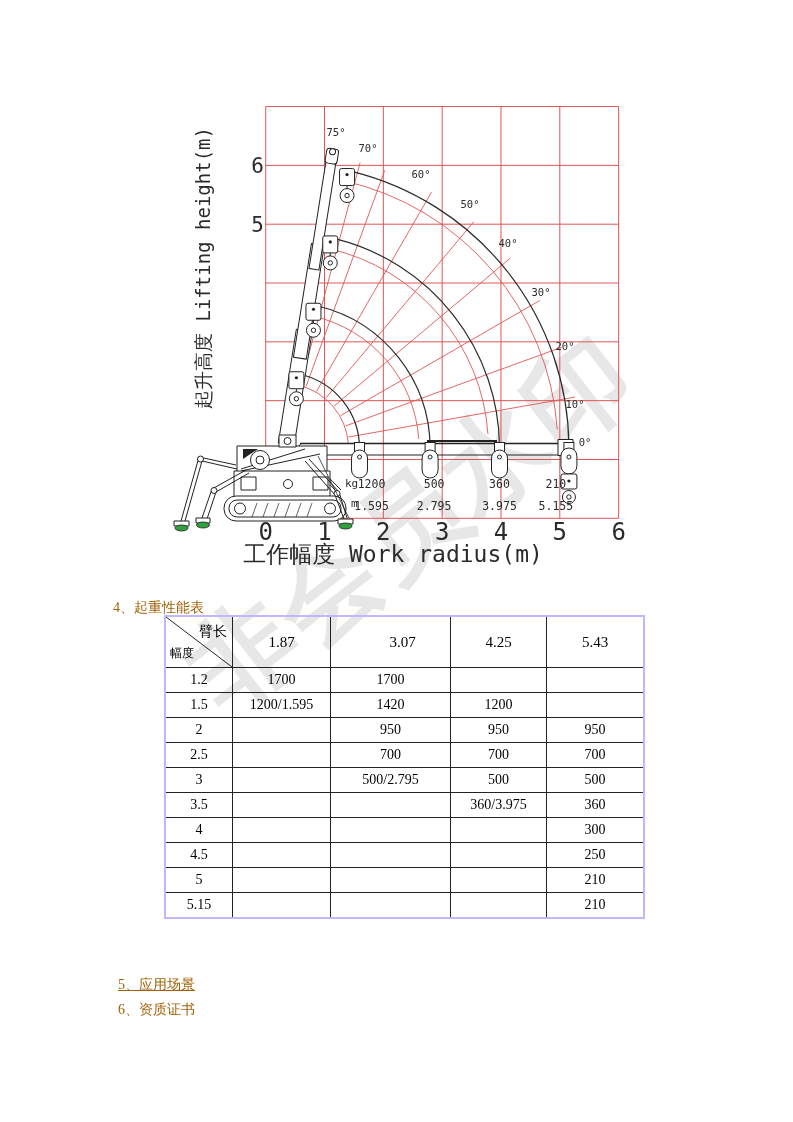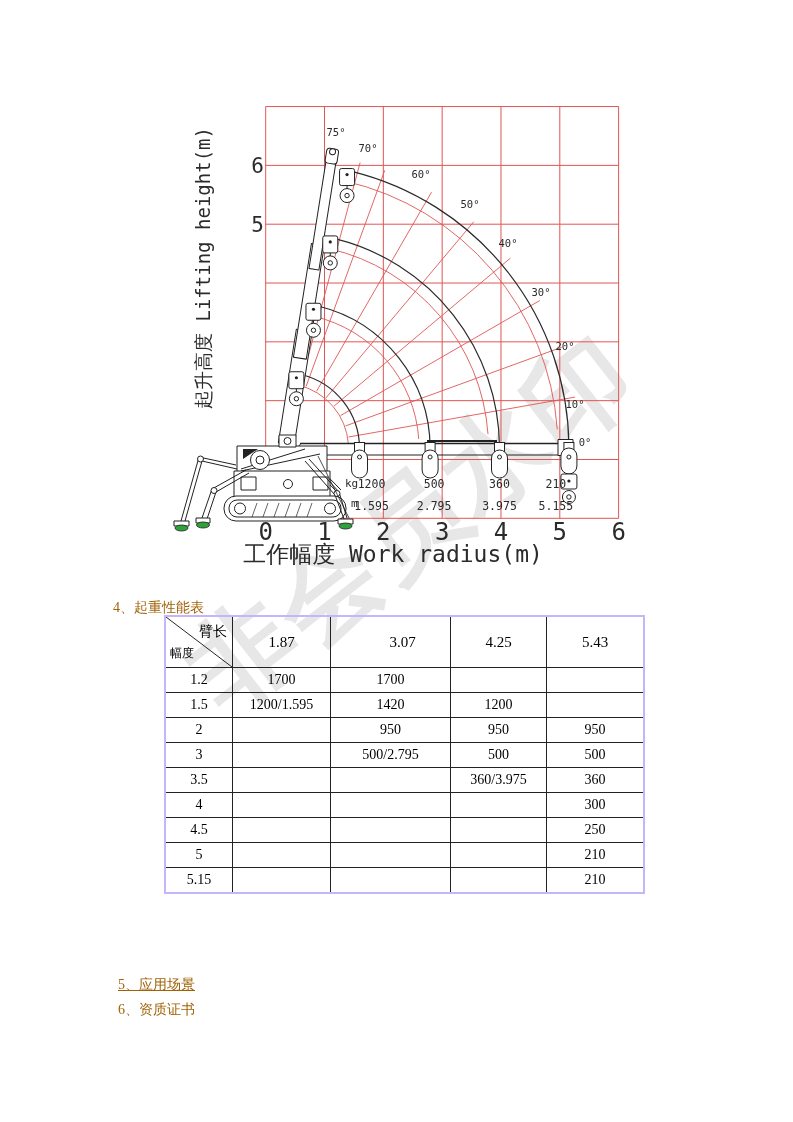--- a/index.html
+++ b/index.html
@@ -248,20 +248,27 @@
           <td></td>
         </tr>
         <tr>
           <td>2</td>
           <td></td>
           <td>950</td>
           <td>950</td>
           <td>950</td>
         </tr>
         <tr>
+          <td>2.5</td>
+          <td></td>
+          <td>700</td>
+          <td>700</td>
+          <td>700</td>
+        </tr>
+        <tr>
           <td>3</td>
           <td></td>
           <td>500/2.795</td>
           <td>500</td>
           <td>500</td>
         </tr>
         <tr>
           <td>3.5</td>
           <td></td>
           <td></td>

